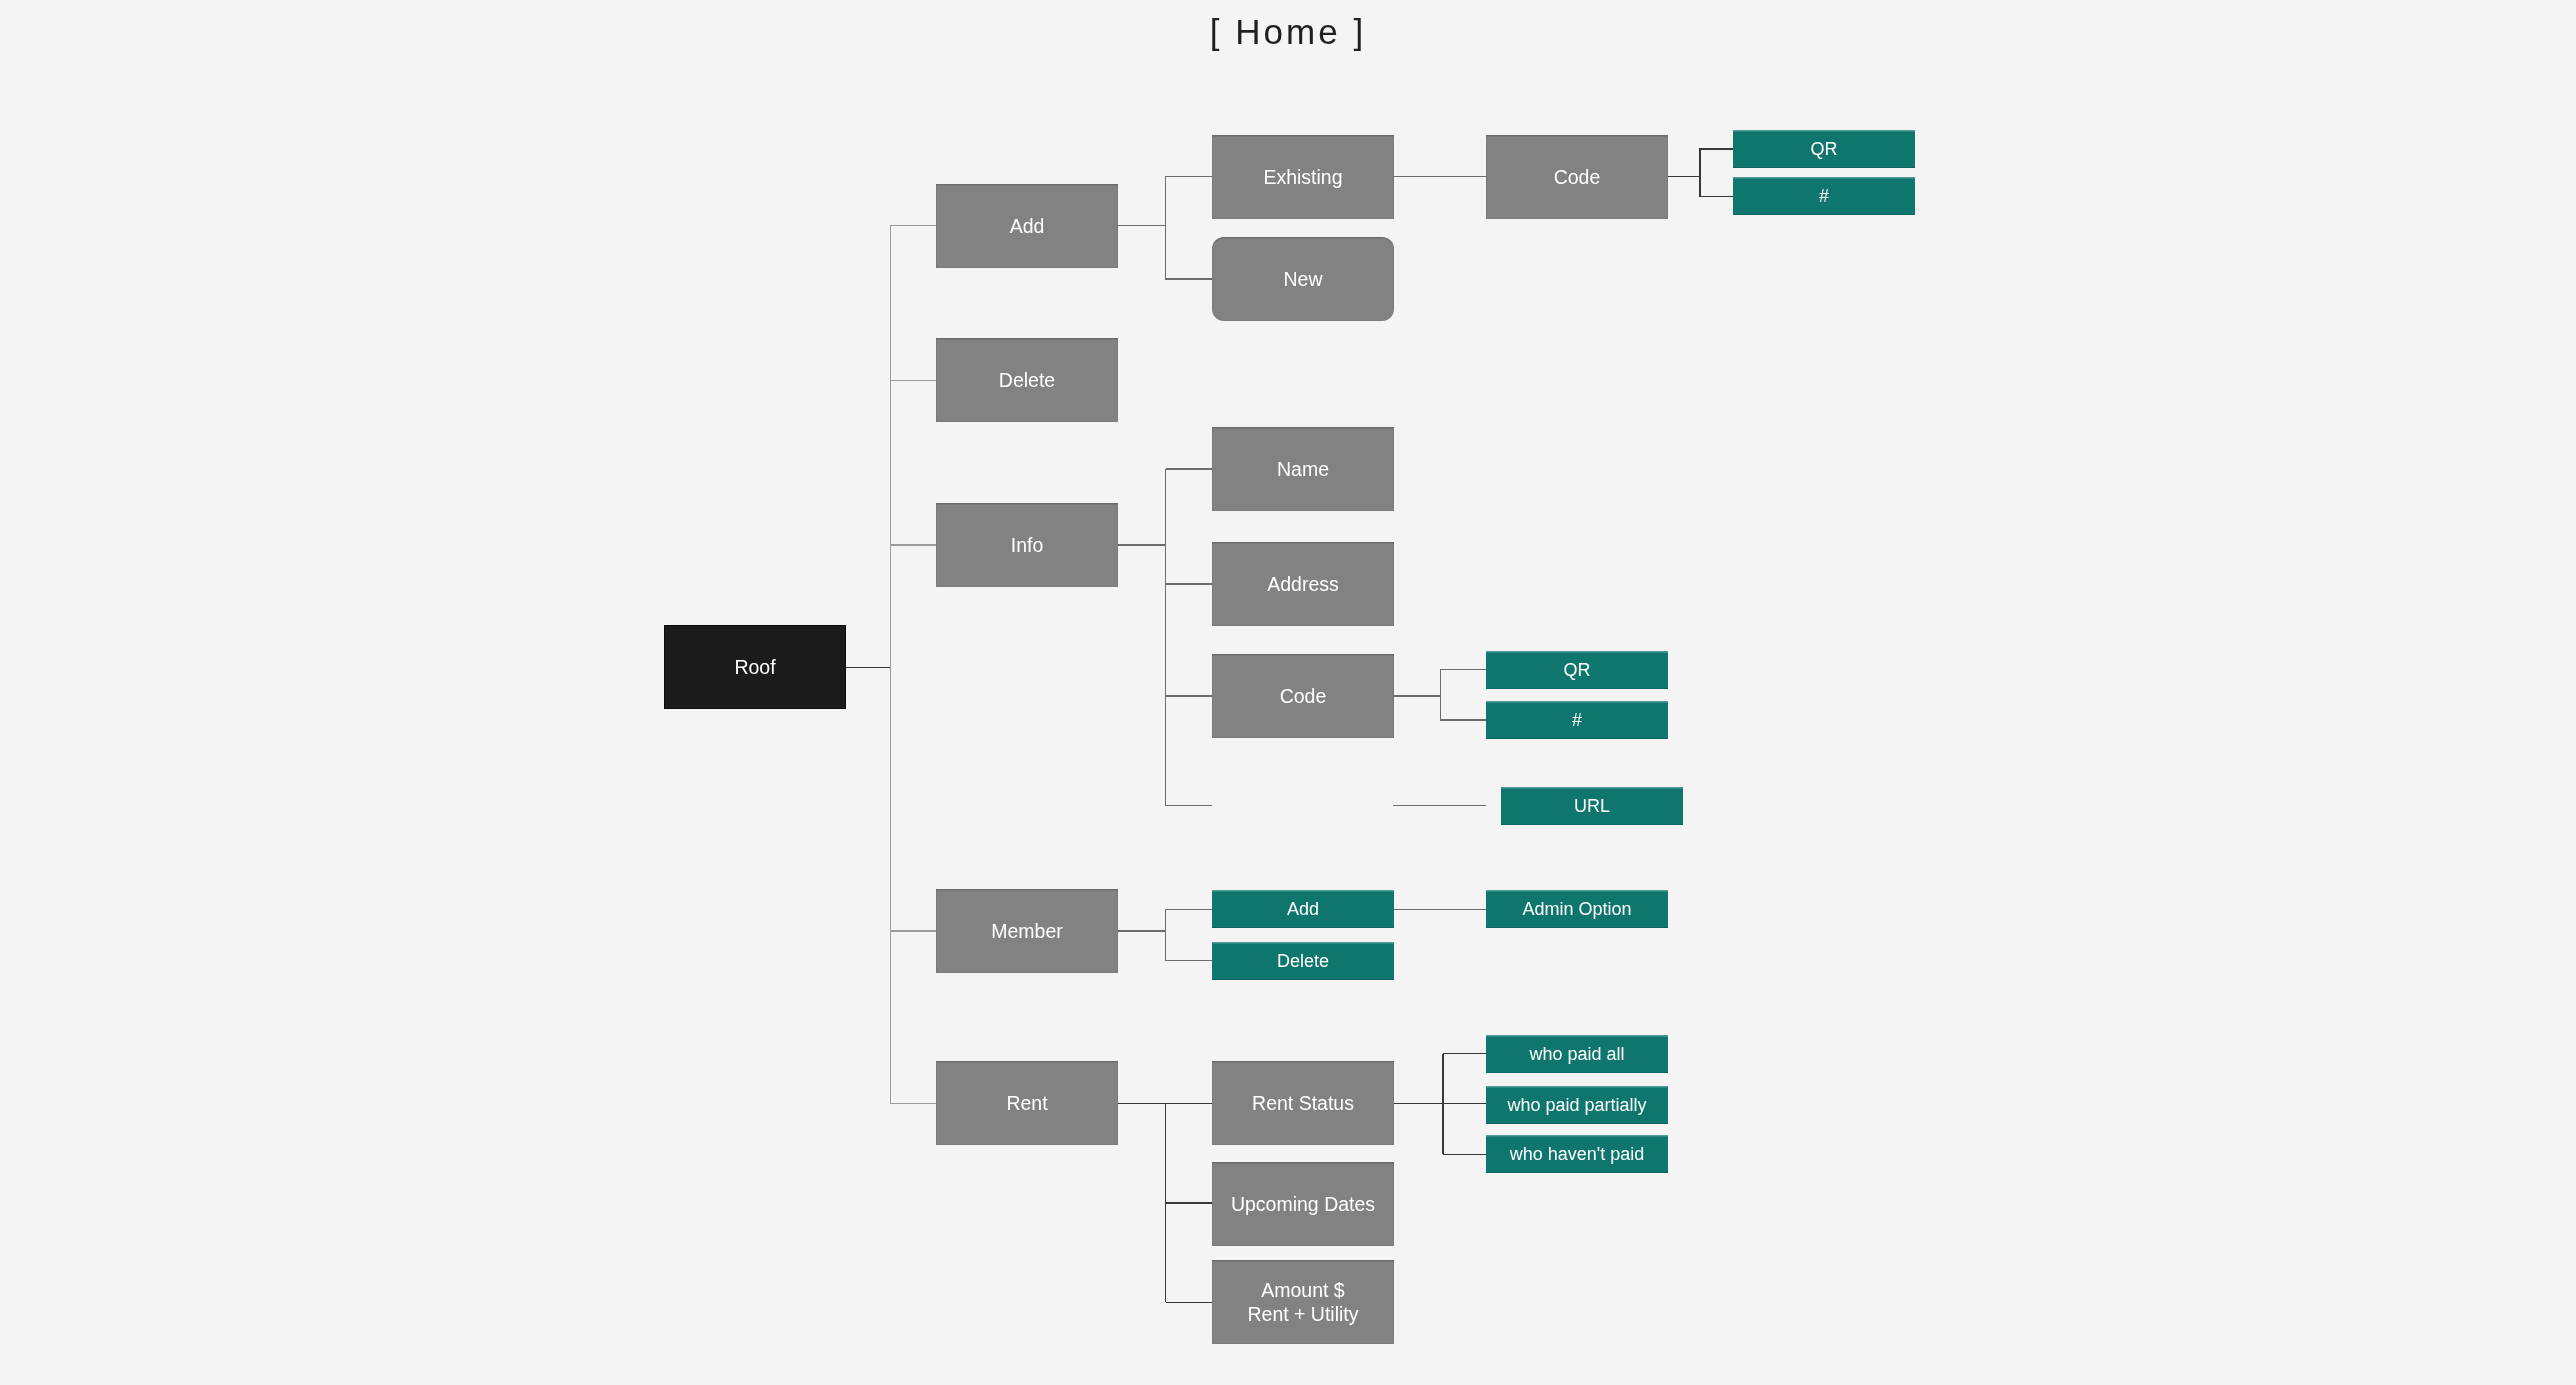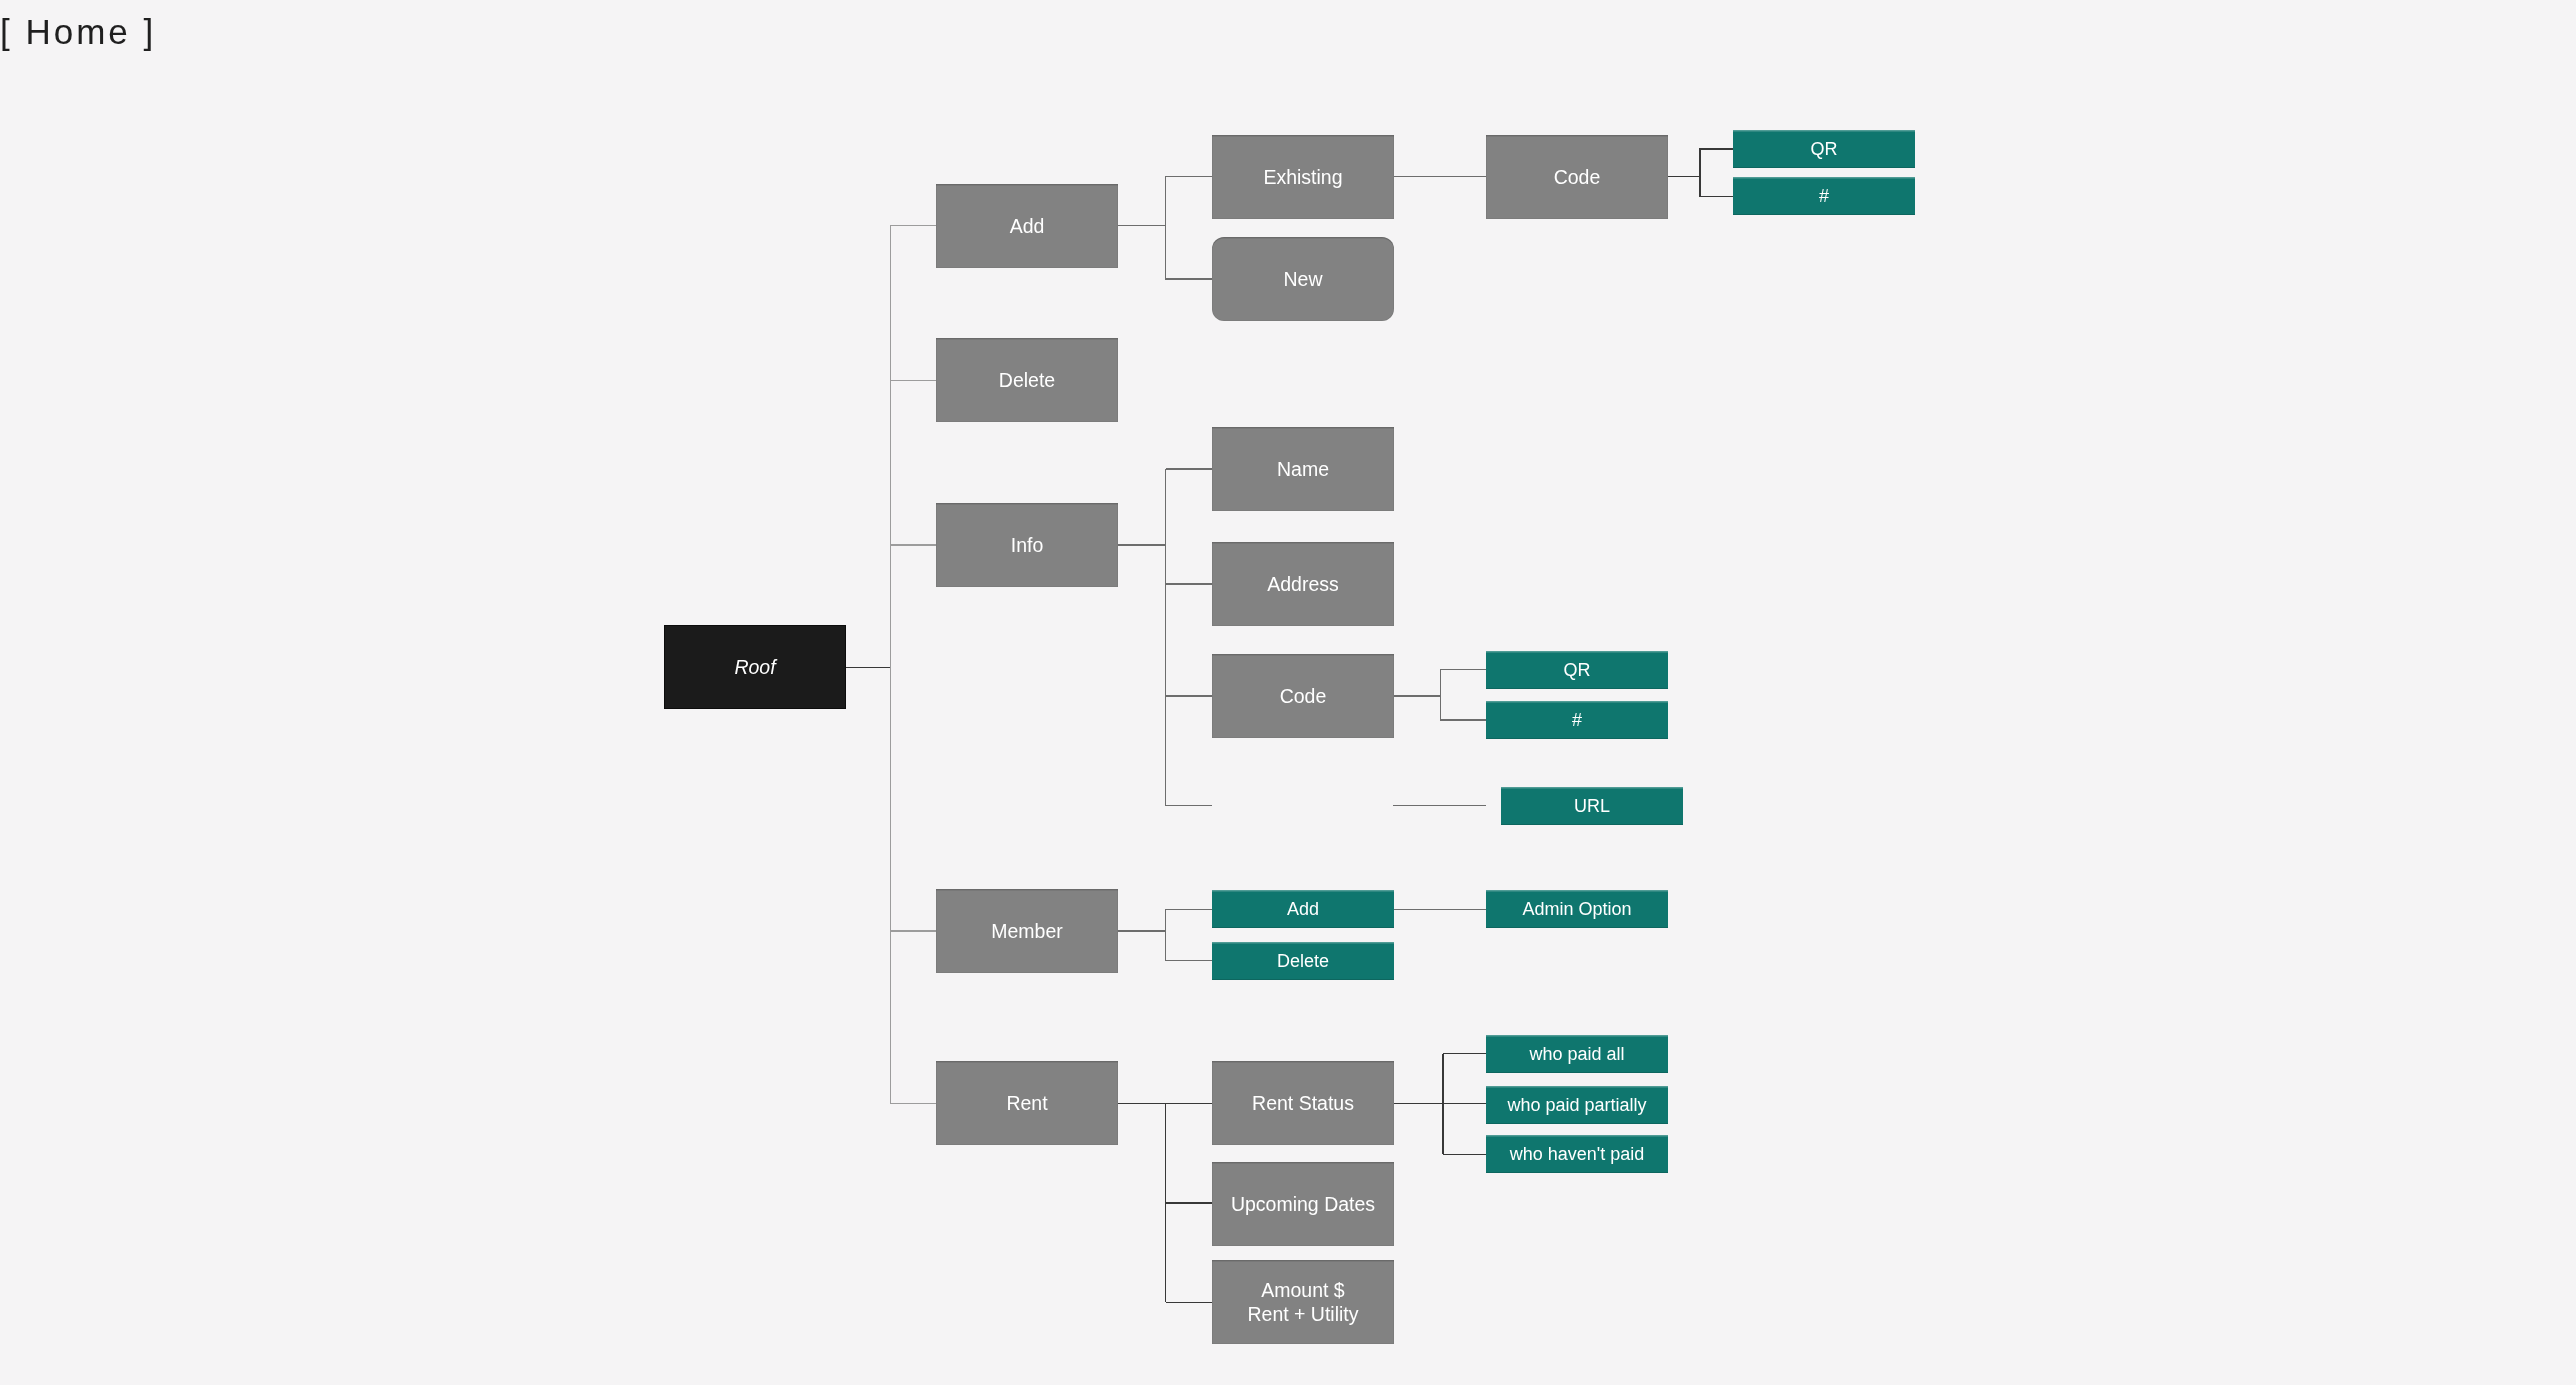--- a/index.html
+++ b/index.html
@@ -10,20 +10,21 @@
     overflow: hidden;
   }
   #canvas {
     position: relative;
     width: 2576px; height: 1386px;
   }
   #diagram-title {
     position: absolute;
     left: 0; right: 0; top: 12px;
     margin: 0;
+    text-align: center;
     font-size: 35px;
     font-weight: 400;
     letter-spacing: 3px;
     color: #1f1f1f;
   }
   #connector-svg {
     position: absolute;
     left: 0; top: 0;
   }
   .node {
@@ -101,21 +102,21 @@
       <path d="M1551 1468 V1733"></path>
       <path d="M1551 1601 H1613"></path>
       <path d="M1551 1733 H1613"></path>
       <path d="M1854 1468 H1978"></path>
       <path d="M1920 1402 V1536"></path>
       <path d="M1920 1402 H1978"></path>
       <path d="M1920 1536 H1978"></path>
     </g>
   </svg>
 
-  <div class="node root" style="left:664px;  top:625px;font-style:italic;">Roof</div>
+  <div class="node root" style="left:664px;  top:625px;">Roof</div>
 
   <div class="node branch" style="left:936px; top:184px;">Add</div>
   <div class="node branch" style="left:936px; top:338px;">Delete</div>
   <div class="node branch" style="left:936px; top:503px;">Info</div>
   <div class="node branch" style="left:936px; top:889px;">Member</div>
   <div class="node branch" style="left:936px; top:1061px;">Rent</div>
 
   <div class="node branch" style="left:1212px; top:135px;">Exhisting</div>
   <div class="node branch" style="left:1212px; top:237px;border-radius:12px;">New</div>
   <div class="node branch" style="left:1486px; top:135px;">Code</div>

